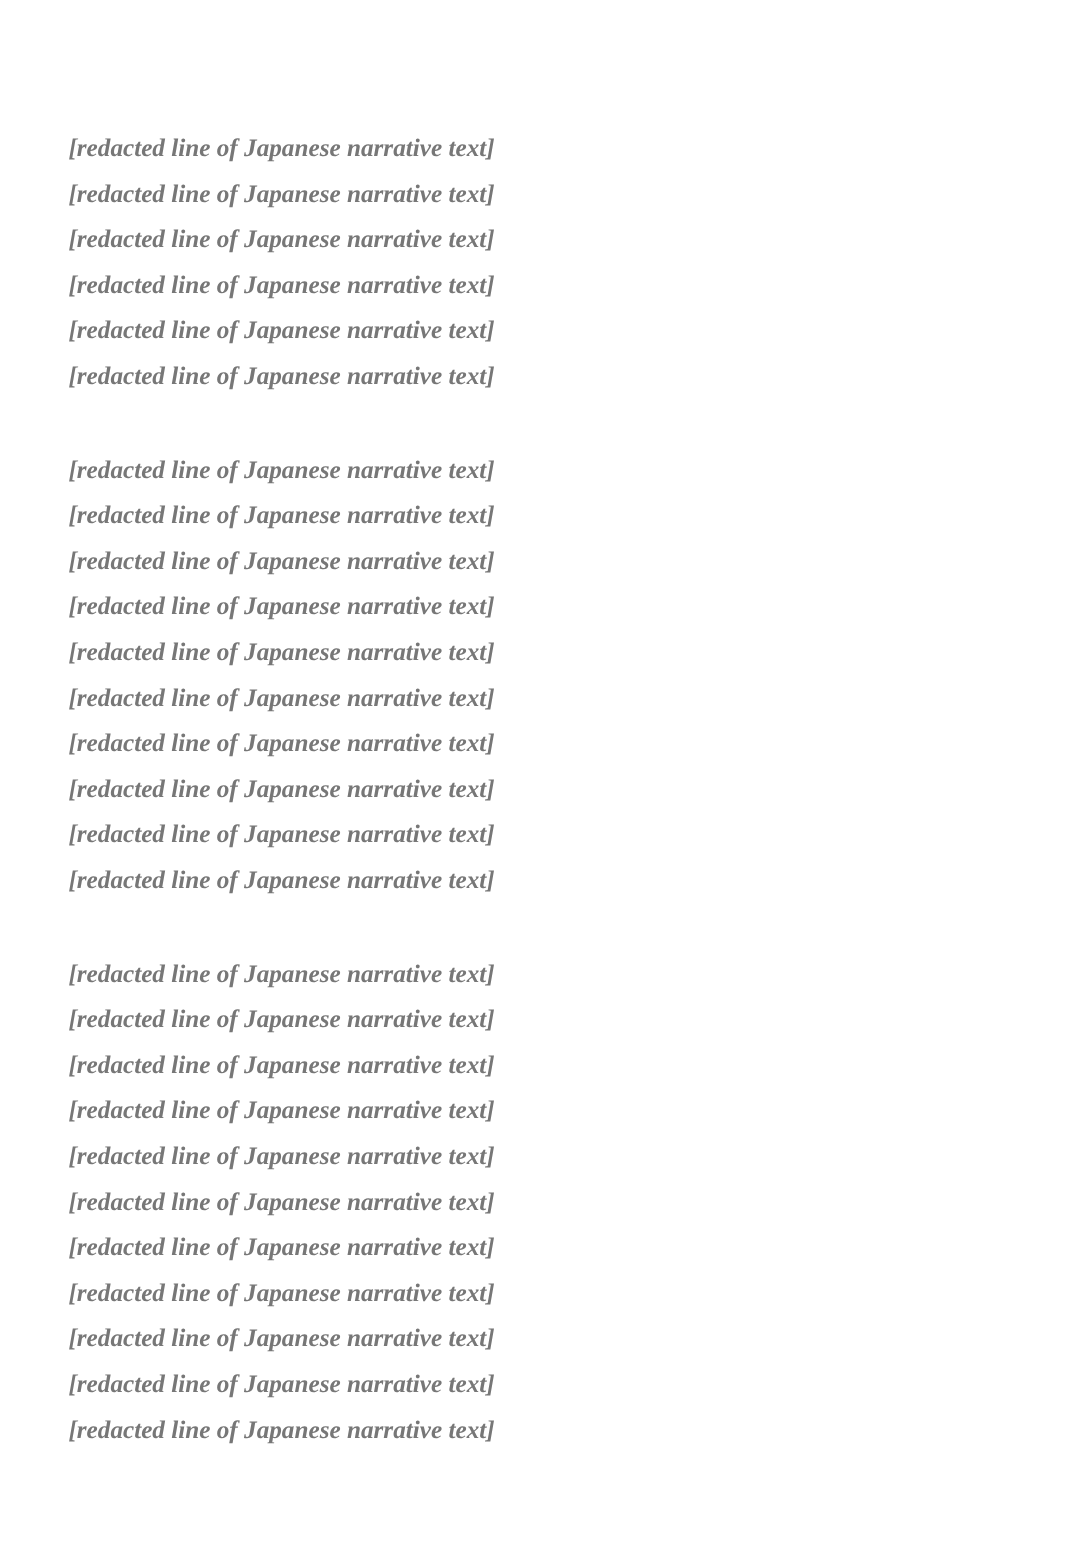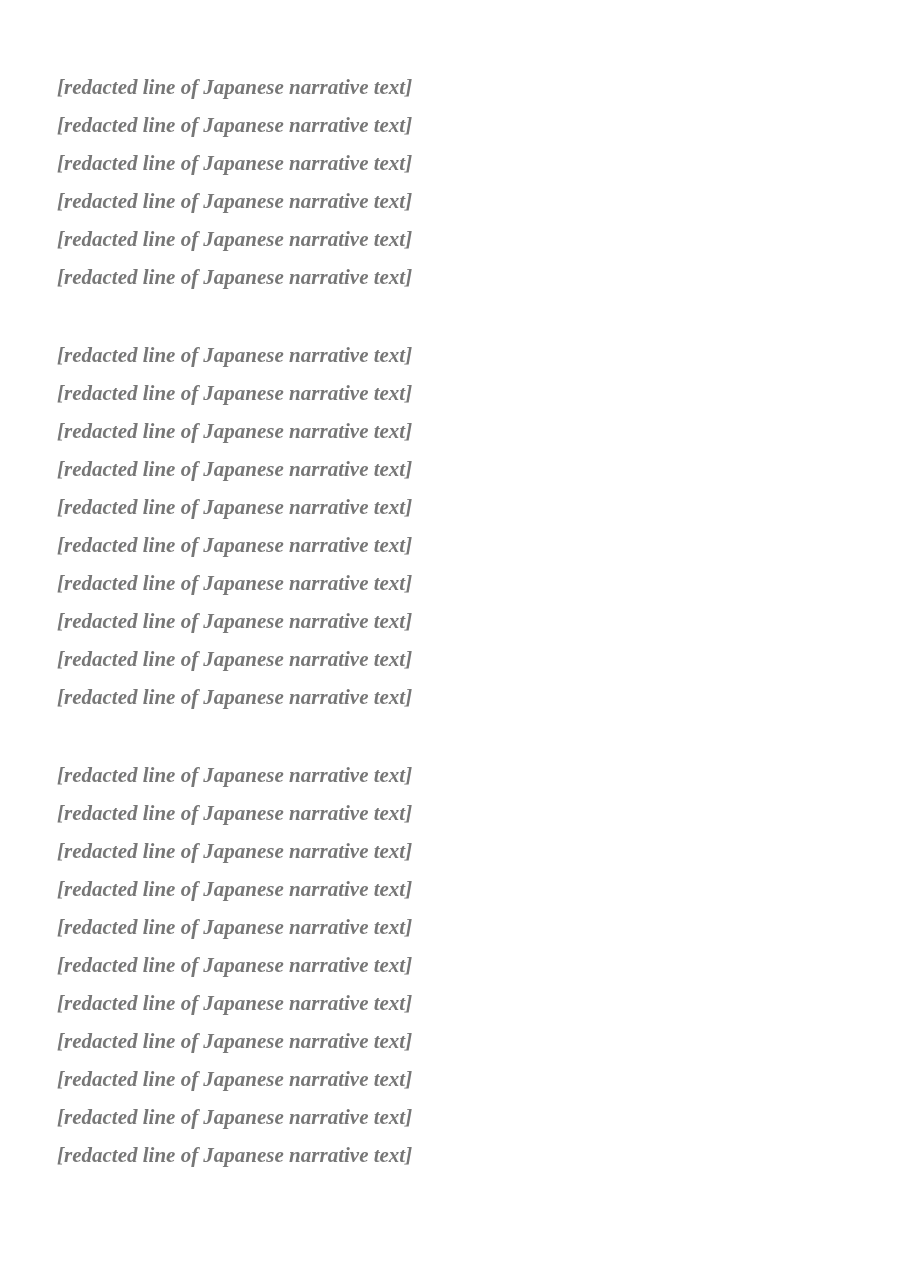--- a/index.html
+++ b/index.html
@@ -7,21 +7,21 @@
     padding: 0;
     background: #ffffff;
     width: 908px;
     height: 1285px;
     font-family: "Liberation Serif", "DejaVu Serif", serif;
   }
   .page {
     box-sizing: border-box;
     width: 908px;
     height: 1285px;
-    padding: 68px 40px 40px 57px;
+    padding: 104px 40px 40px 57px;
     background: #ffffff;
     color: #1a1a1a;
     overflow: hidden;
   }
   .paragraph {
     margin: 0 0 40px 0;
   }
   .line {
     font-size: 21px;
     font-weight: bold;

